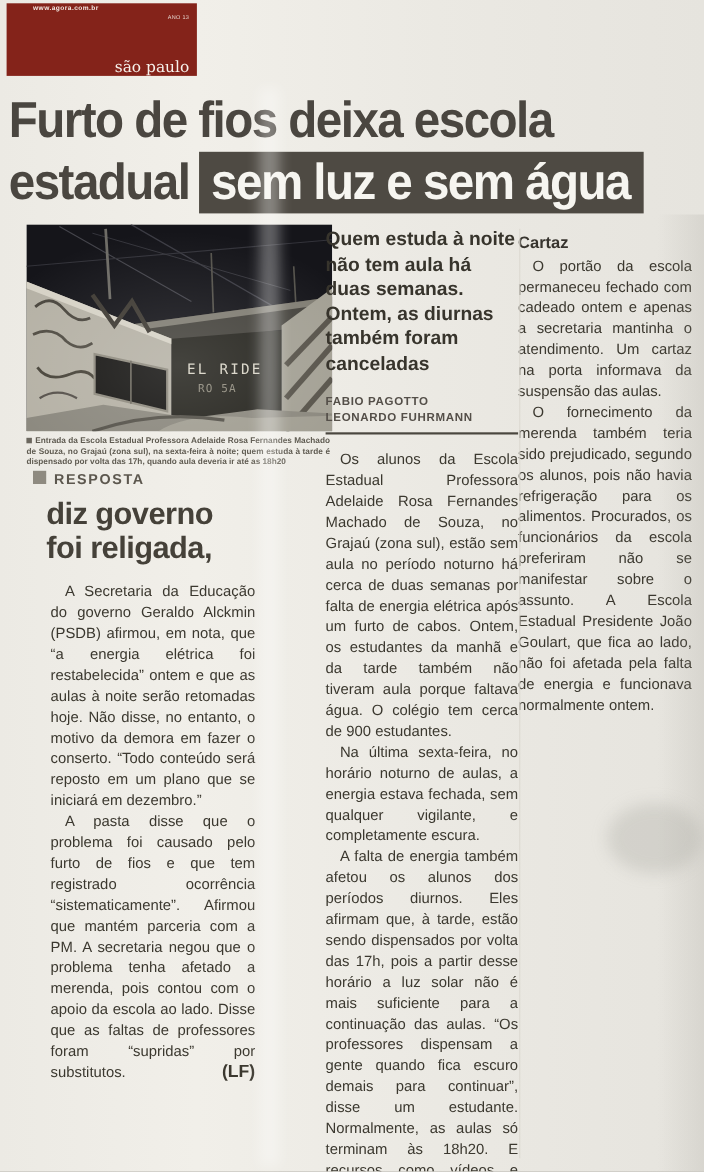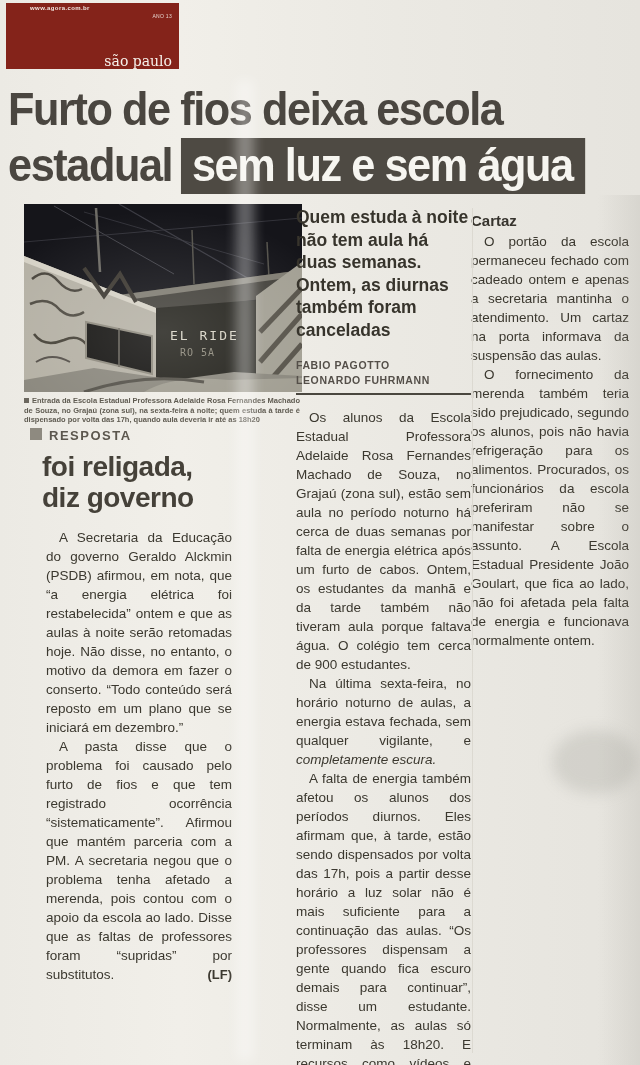--- a/index.html
+++ b/index.html
@@ -26,28 +26,28 @@
   .caption { margin-top:4px; width:276px; font-size:7.5px; line-height:9.5px; font-weight:700; color:#5f5b51; text-align:justify; }
   .caption-bullet { display:inline-block; width:5px; height:5px; background:#6b675e; margin-right:3px; }
   
   .body-par { margin:0; font-size:13.5px; line-height:19px; text-align:justify; text-indent:13px; color:#3b382f; }
   
   .col-left { position:absolute; left:30px; top:428px; width:200px; }
   .kicker { display:flex; align-items:flex-start; gap:7px; font-size:13px; font-weight:700; letter-spacing:1.5px; color:#5c574e; }
   .kicker-square { width:12px; height:12px; background:#8e8a80; }
   .left-headline { margin:8px 0 15px 12px; font-size:28px; line-height:31px; font-weight:700; letter-spacing:-.5px; color:#454139; }
   .col-left .body { margin-left:16px; width:186px; }
-  .sig { float:right; font-weight:700; font-size:13px; line-height:19px; text-indent:0; }
+  .sig { float:right; font-weight:700; font-size:16px; line-height:19px; text-indent:0; }
   
   .col-mid { position:absolute; left:296px; top:206px; width:175px; }
   .lead { font-size:17.5px; line-height:22.5px; font-weight:700; color:#37342c; }
   .bylines { margin-top:17px; border-bottom:2px solid #4a473f; padding-bottom:5px; }
   .byline { font-size:10.5px; line-height:15px; font-weight:700; letter-spacing:.6px; color:#544f49; }
   .col-mid .body { margin-top:13px; }
-  .italic-seg { font-style:italic; }
+  .italic-seg { }
   
   .col-right { position:absolute; left:471px; top:212px; width:158px; }
   .box-header { font-size:15px; font-weight:700; color:#37342e; margin:0 0 3px 0; }
   
   .col-rule { position:absolute; left:472px; top:208px; width:1px; height:845px; background:#dcd9d1; }
   .art-right-band { position:absolute; right:0; top:195px; width:42px; height:870px; background:linear-gradient(to right, rgba(255,255,255,0), rgba(158,155,147,.20)); }
   .art-blob { position:absolute; left:552px; top:730px; width:86px; height:64px; background:rgba(152,150,142,.25); border-radius:50%; filter:blur(7px); }
   .art-light { position:absolute; left:236px; top:80px; width:18px; height:980px; background:rgba(255,255,255,.35); filter:blur(6px); }
 </style>
 </head>
@@ -110,22 +110,22 @@
     </svg>
     <div class="caption"><span class="caption-bullet"></span><span>Entrada da Escola Estadual Professora Adelaide Rosa Fernandes Machado de Souza, no Grajaú (zona sul), na sexta-feira à noite; quem estuda à tarde é dispensado por volta das 17h, quando aula deveria ir até as 18h20</span></div>
   </div>
 
   <div class="col-left">
     <div class="kicker">
       <span class="kicker-square"></span>
       <span>RESPOSTA</span>
     </div>
     <div class="left-headline">
+      <div>diz governo</div>
       <div>foi religada,</div>
-      <div>diz governo</div>
     </div>
     <div class="body">
       <p class="body-par">A Secretaria da Educação do governo Geraldo Alckmin (PSDB) afirmou, em nota, que “a energia elétrica foi restabelecida” ontem e que as aulas à noite serão retomadas hoje. Não disse, no entanto, o motivo da demora em fazer o conserto. “Todo conteúdo será reposto em um plano que se iniciará em dezembro.”</p>
       <p class="body-par"><span>A pasta disse que o problema foi causado pelo furto de fios e que tem registrado ocorrência “sistematicamente”. Afirmou que mantém parceria com a PM. A secretaria negou que o problema tenha afetado a merenda, pois contou com o apoio da escola ao lado. Disse que as faltas de professores foram “supridas” por substitutos.</span> <span class="sig">(LF)</span></p>
     </div>
   </div>
 
   <div class="col-mid">
     <div class="lead">Quem estuda à noite não tem aula há duas semanas. Ontem, as diurnas também foram canceladas</div>
     <div class="bylines">

